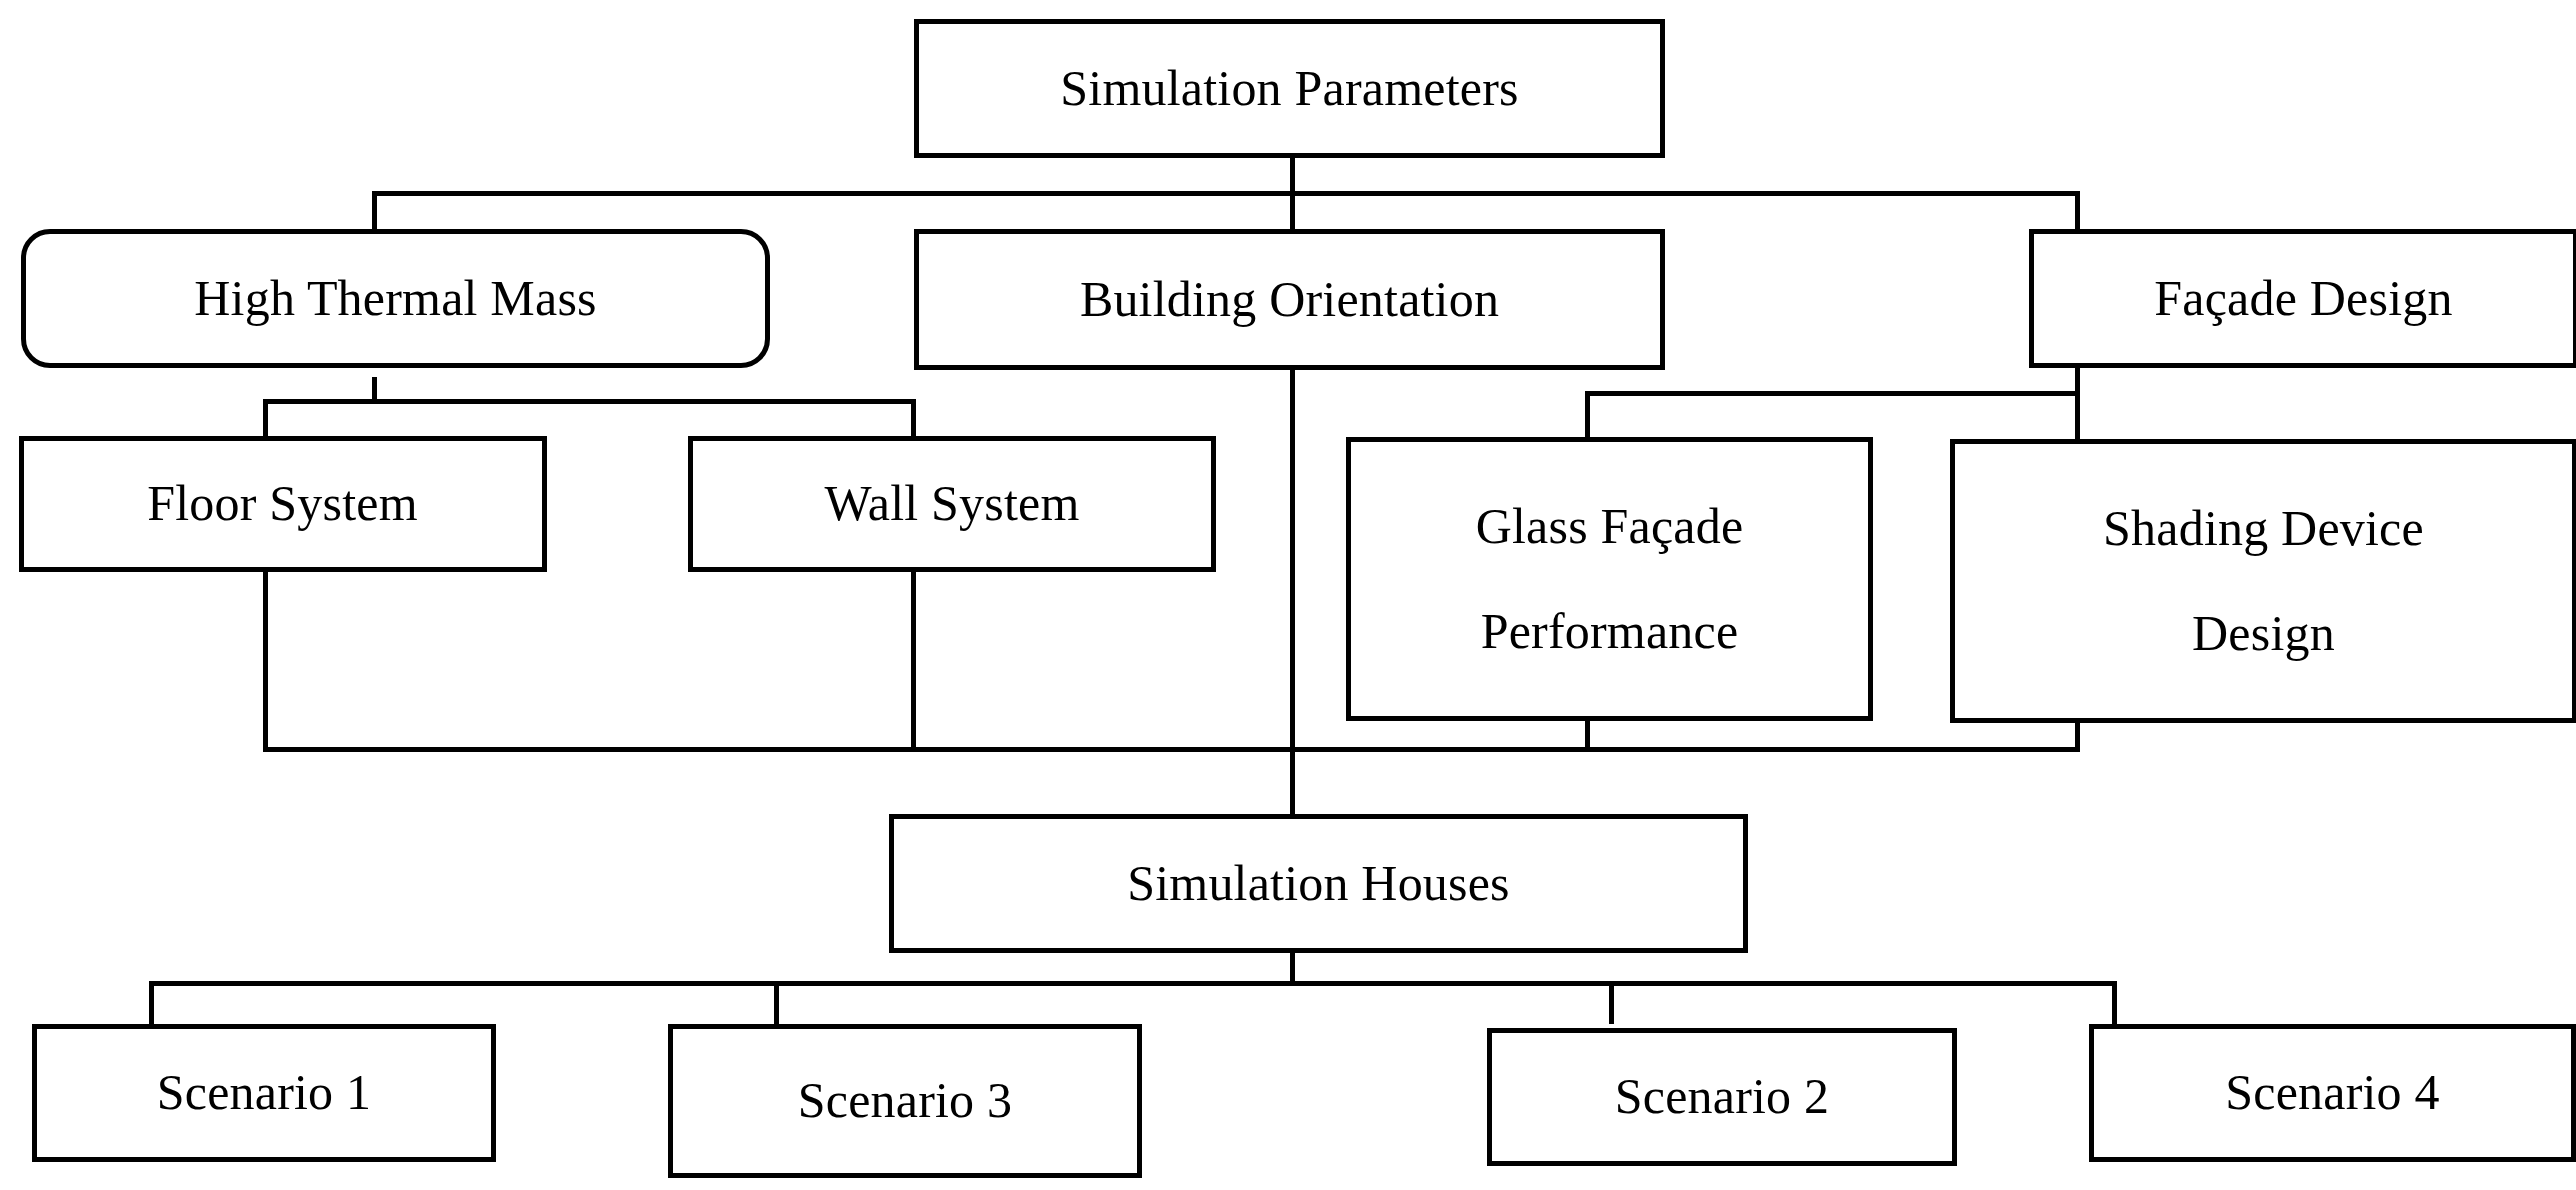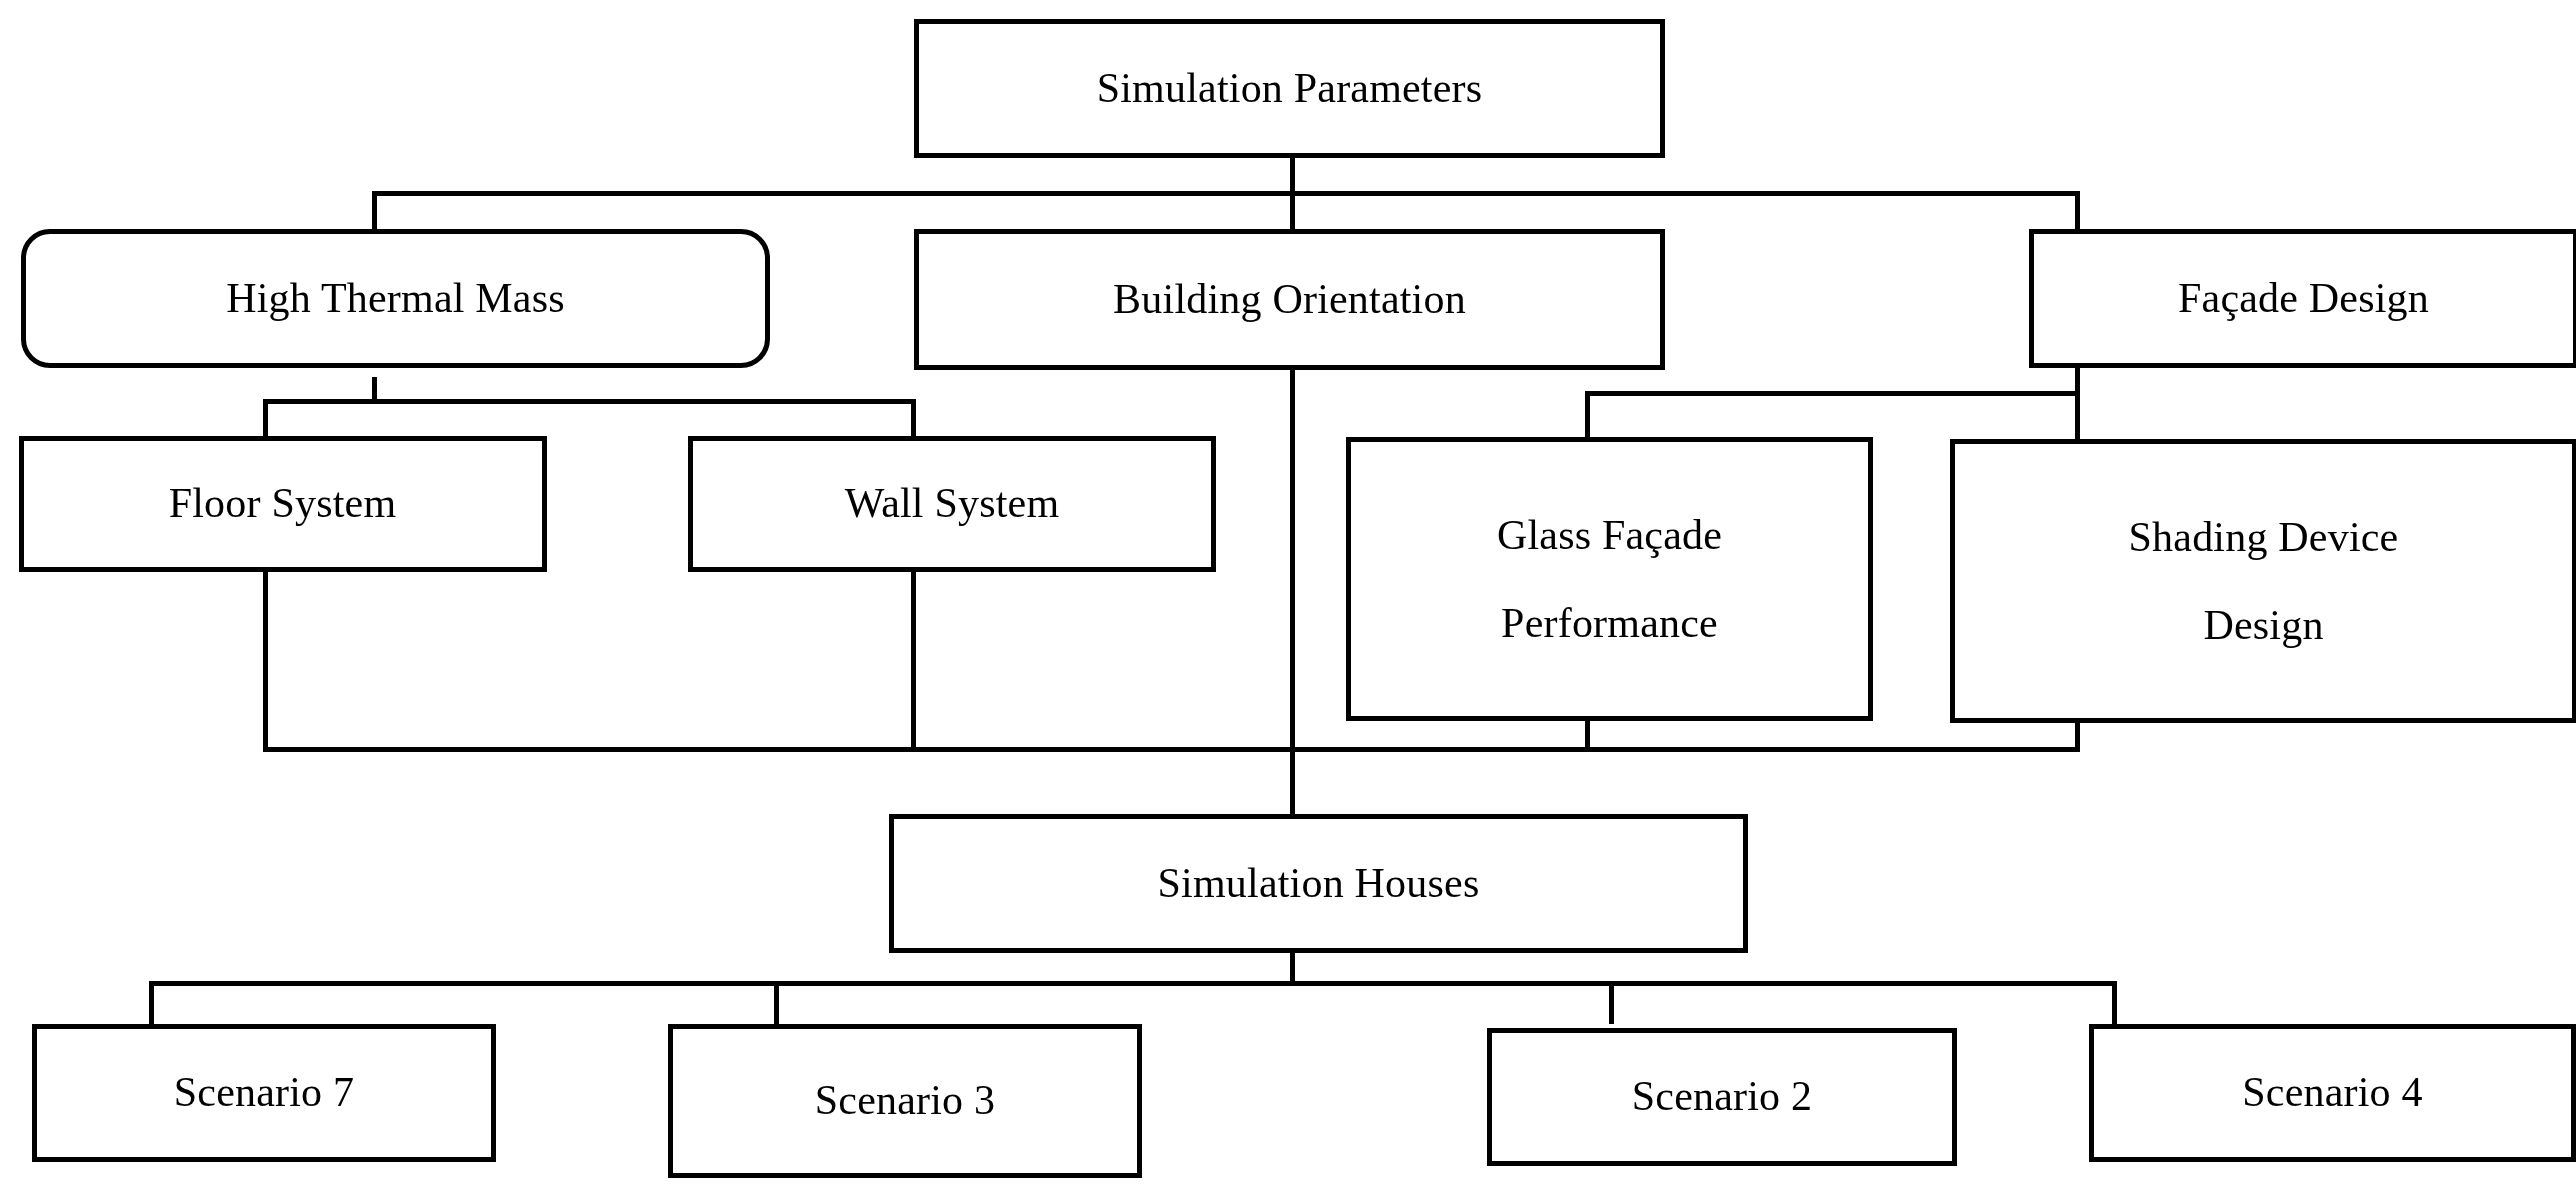--- a/index.html
+++ b/index.html
@@ -22,21 +22,21 @@
     text-align:center;
     color:#000000;
     font-weight:400;
     line-height:1.75;
     z-index:3;
   }
   .node .lbl{
     display:block;
     width:100%;
     padding:0 17px;
-    font-size:42px;
+    font-size:50px;
     letter-spacing:0.2px;
     font-family:Liberation Serif, serif;
   }
   .node.two-line .lbl{line-height:2.1;}
   .ln{
     position:absolute;
     background:#000000;
     z-index:1;
   }
   .ln.h{height:5.4px;}
@@ -121,21 +121,21 @@
   <div class="node" style="left:889px; top:814px; width:859px; height:139px;">
     <span class="lbl">Simulation Houses</span>
   </div>
 
   <div class="node two-line" style="left:1950px; top:439px; width:627px; height:284px; flex-direction:column;">
     <span class="lbl">Shading Device</span>
     <span class="lbl">Design</span>
   </div>
 
   <div class="node" style="left:32px; top:1024px; width:464px; height:138px;">
-    <span class="lbl">Scenario 7</span>
+    <span class="lbl">Scenario 1</span>
   </div>
 
   <div class="node" style="left:668px; top:1024px; width:474px; height:154px;">
     <span class="lbl">Scenario 3</span>
   </div>
 
   <div class="node" style="left:1487px; top:1028px; width:470px; height:138px;align-items:center;">
     <span class="lbl">Scenario 2</span>
   </div>
 

